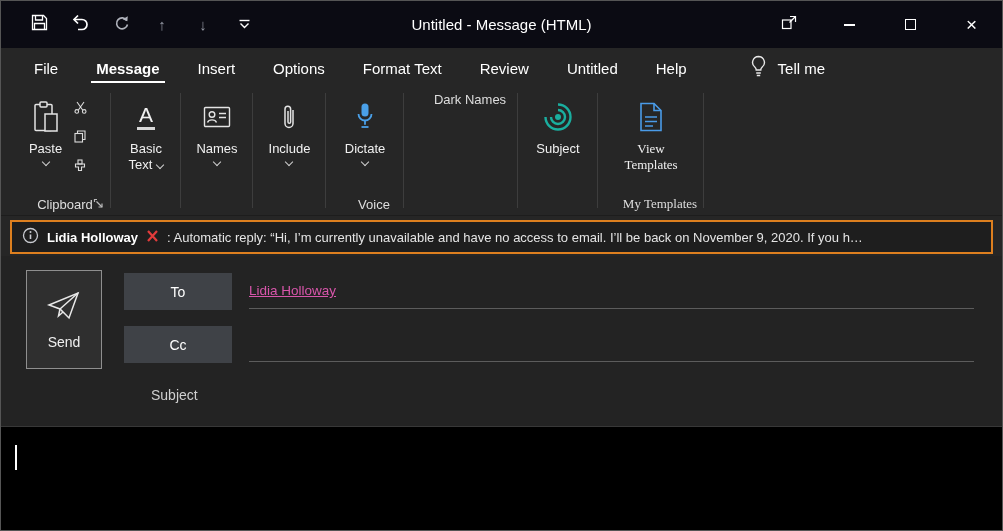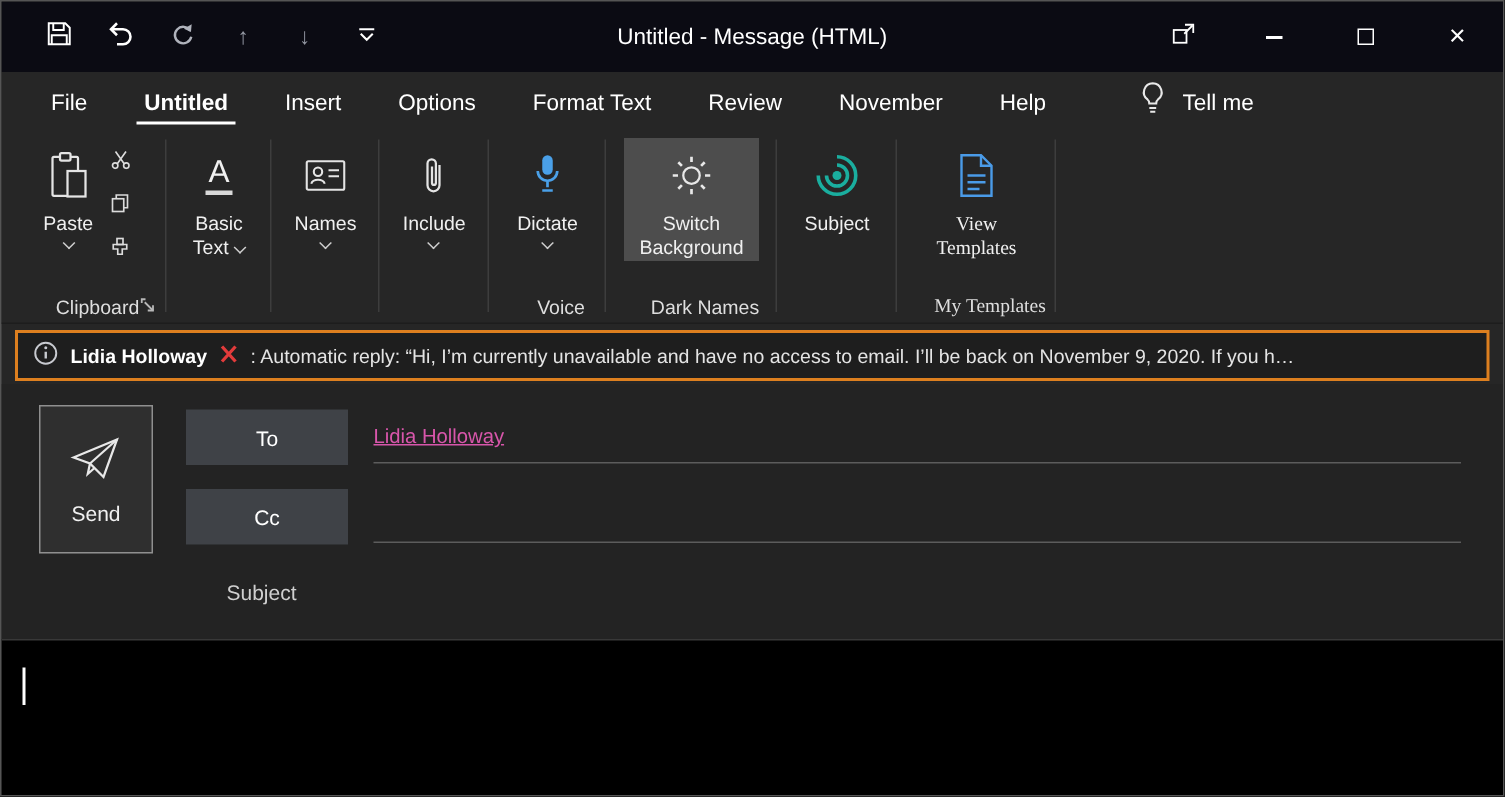--- a/index.html
+++ b/index.html
@@ -118,26 +118,26 @@
         <span class="maxbox"></span>
       </span>
       <span class="winbtn">
         <span class="closeglyph">×</span>
       </span>
     </div>
   </div>
 
   <div class="tabrow">
     <div class="tab">File</div>
-    <div class="tab selected">Untitled</div>
+    <div class="tab selected">Message</div>
     <div class="tab">Insert</div>
     <div class="tab">Options</div>
     <div class="tab">Format Text</div>
     <div class="tab">Review</div>
-    <div class="tab">November</div>
+    <div class="tab">Untitled</div>
     <div class="tab">Help</div>
     <div class="tellme">
       <span><svg width="17" height="24" viewBox="0 0 17 24" fill="none" stroke="#e8e8e8" stroke-width="1.4">
             <path d="M8.5 1.5 a6 6 0 0 1 3.5 10.8 c-1 .8-1.2 1.7-1.2 2.7 h-4.6 c0-1-.2-1.9-1.2-2.7 A6 6 0 0 1 8.5 1.5 z"></path>
             <path d="M6.2 18 h4.6 M6.8 20.5 h3.4"></path>
           </svg></span>
       <span>Tell me</span>
     </div>
   </div>
 
@@ -257,32 +257,20 @@
               <span class="chev"></span>
             </span>
         </div>
       </div>
       <div class="glabel">
           <span>Voice</span>
         </div>
     </div>
 
     <div class="rgroup" style="width:114px;">
-      <div class="rbuttons">
-        <div class="bigbtn selected-btn" style="padding:4px 10px 1px;">
-          <span class="bicon">
-              <svg width="32" height="32" viewBox="0 0 32 32" stroke="#e8e8e8" fill="none" stroke-width="1.5">
-                <circle cx="16" cy="16" r="5.5"></circle>
-                <path d="M16 3.5 v3.5 M16 25 v3.5 M3.5 16 h3.5 M25 16 h3.5 M7.2 7.2 l2.4 2.4 M22.4 22.4 l2.4 2.4 M24.8 7.2 l-2.4 2.4 M9.6 22.4 l-2.4 2.4" stroke-width="1.8"></path>
-              </svg>
-            </span>
-          <span class="blabel">Switch</span>
-          <span class="blabel">Background</span>
-        </div>
-      </div>
       <div class="glabel">
           <span>Dark Names</span>
         </div>
     </div>
 
     <div class="rgroup" style="width:80px;">
       <div class="rbuttons">
         <div class="bigbtn">
           <span class="bicon">
               <svg width="32" height="32" viewBox="0 0 32 32" fill="none">

